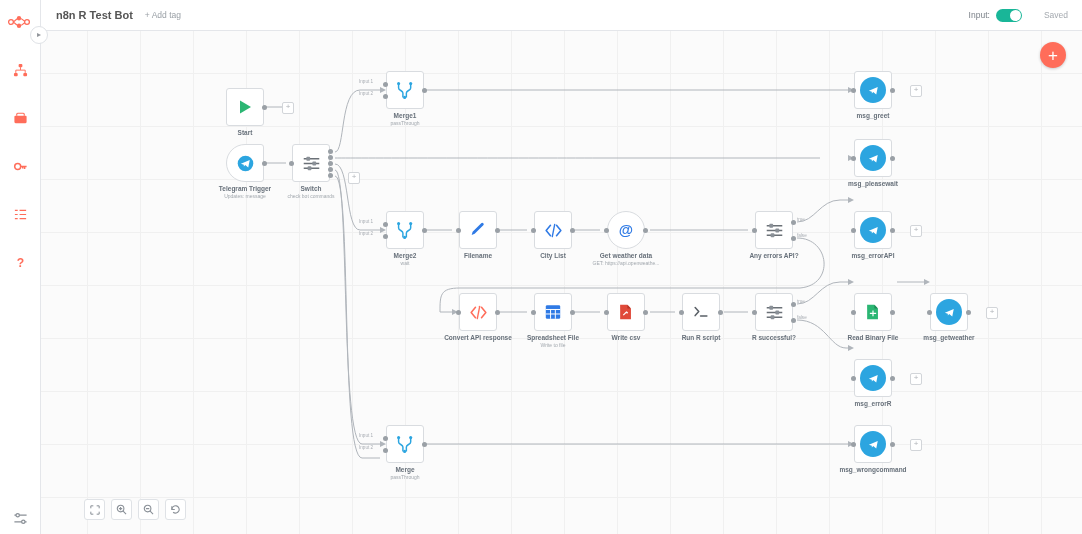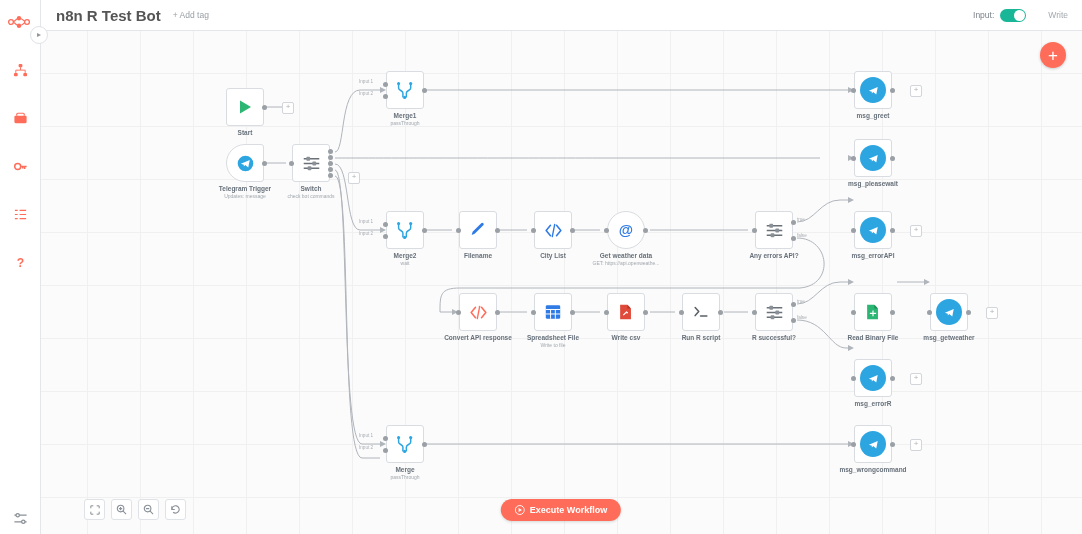--- a/index.html
+++ b/index.html
@@ -29,21 +29,21 @@
     background:#fff;border:1px solid #dfe2e6;display:flex;align-items:center;justify-content:center;
     font-size:8px;color:#909499;line-height:1;
   }
   #side-bottom{position:absolute;bottom:8px;left:0;width:40px;display:flex;justify-content:center;}
   
   #header{
     position:absolute;left:40px;top:0;right:0;height:30px;
     background:#fff;border-bottom:1px solid #e4e6ea;
     display:flex;align-items:center;z-index:30;
   }
-  #wf-name{font-size:15px;color:#555;font-weight:600;margin-left:16px;}
+  #wf-name{font-size:11px;color:#555;font-weight:600;margin-left:16px;}
   #add-tag{font-size:8.5px;color:#9aa0a6;margin-left:12px;cursor:pointer;}
   #header-right{margin-left:auto;display:flex;align-items:center;padding-right:14px;}
   #active-label{font-size:8.5px;color:#7d838a;margin-right:6px;}
   .toggle{
     width:26px;height:13px;border-radius:7px;background:#19b698;position:relative;cursor:pointer;
   }
   .toggle .knob{
     position:absolute;right:1px;top:1px;width:11px;height:11px;border-radius:50%;background:#fff;
   }
   #saved-label{font-size:8.5px;color:#a4a9af;margin-left:22px;}
@@ -170,21 +170,21 @@
 </div>
 
 <div id="header">
   <div id="wf-name">n8n R Test Bot</div>
   <div id="add-tag">+ Add tag</div>
   <div id="header-right">
     <div id="active-label">Input:</div>
     <div class="toggle">
         <div class="knob"></div>
       </div>
-    <div id="saved-label">Write</div>
+    <div id="saved-label">Saved</div>
   </div>
 </div>
 
 <div id="canvas">
 
   <div id="add-fab">+</div>
 
   <svg class="wires">
     <g stroke="#b0b5bb" stroke-width="1" fill="none">
 
@@ -575,21 +575,14 @@
         </svg>
     </div>
     <div class="zbtn">
       <svg width="11" height="11" viewBox="0 0 12 12">
           <path d="M2 6 a4 4 0 1 1 1.4 3" stroke="#8a9097" stroke-width="1.2" fill="none"></path>
           <path d="M2 2.5 V6 h3.2" stroke="#8a9097" stroke-width="1.2" fill="none"></path>
         </svg>
     </div>
   </div>
 
-  <div id="exec-btn">
-    <svg width="10" height="10" viewBox="0 0 12 12">
-        <circle cx="6" cy="6" r="5.4" fill="none" stroke="#fff" stroke-width="1.1"></circle>
-        <polygon points="4.6,3.6 8.6,6 4.6,8.4" fill="#fff"></polygon>
-      </svg>
-    <span>Execute Workflow</span>
-  </div>
 
 </div>
 
 </body></html>

